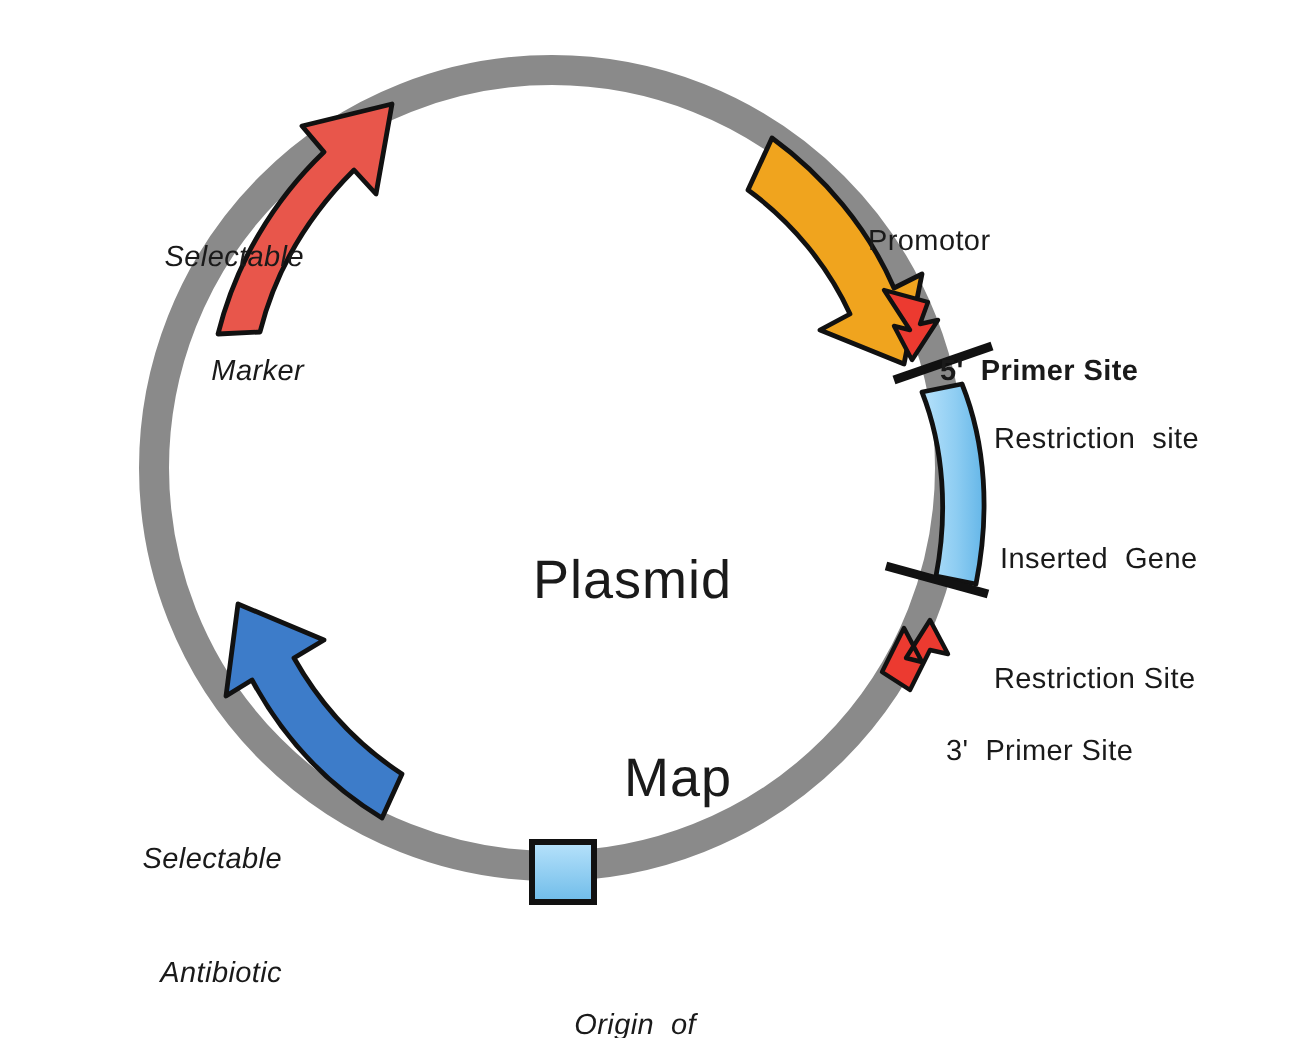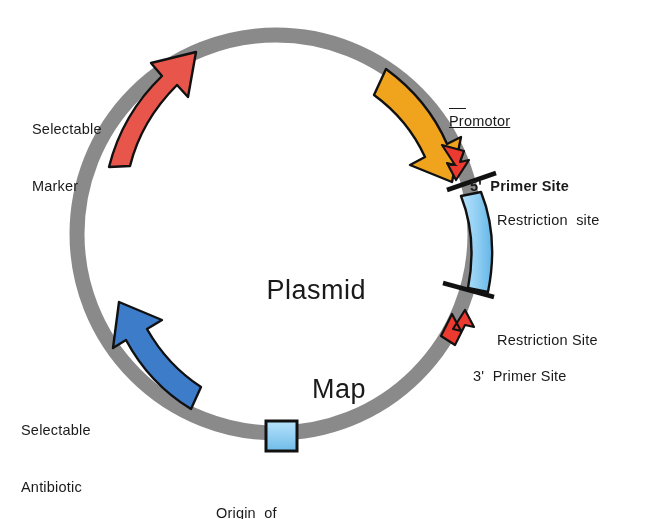--- a/index.html
+++ b/index.html
@@ -30,21 +30,21 @@
     line-height: 19px;
     white-space: pre;
     letter-spacing: 0.2px;
   }
   .lbl.center-title {
     font-size: 27px;
     line-height: 33px;
     text-align: right;
     letter-spacing: 0.5px;
   }
-  .lbl.ctr { text-align: left; }
+  .lbl.ctr { text-align: right; font-style: italic; }
 </style>
 </head>
 <body>
 
 <div id="canvas">
 
   <svg id="diagram" viewBox="0 0 650 519">
     <defs>
       <linearGradient id="gradInsert" x1="0" y1="0" x2="1" y2="0">
         <stop offset="0%" stop-color="#b7e2fb"></stop>
@@ -133,32 +133,35 @@
   <div class="lbl center-title" style="left:186px; top:208px; width:180px;">
     <div>Plasmid</div>
     <div>Map</div>
   </div>
 
   <div class="lbl ctr" style="left:32px; top:82px; width:120px;">
     <div>Selectable</div>
     <div>Marker</div>
   </div>
 
-  <div class="lbl" style="left:449px; top:74px;text-decoration:underline;">
+  <div class="lbl" style="left:434px; top:74px;">
     <div>Promotor</div>
   </div>
 
   <div class="lbl" style="left:470px; top:139px;font-weight:bold;">
     <div>5'  Primer Site</div>
   </div>
 
   <div class="lbl" style="left:497px; top:173px;">
     <div>Restriction  site</div>
   </div>
 
+  <div class="lbl" style="left:500px; top:233px;">
+    <div>Inserted  Gene</div>
+  </div>
 
   <div class="lbl" style="left:497px; top:293px;">
     <div>Restriction Site</div>
   </div>
 
   <div class="lbl" style="left:473px; top:329px;">
     <div>3'  Primer Site</div>
   </div>
 
   <div class="lbl ctr" style="left:21px; top:383px; width:120px;">

